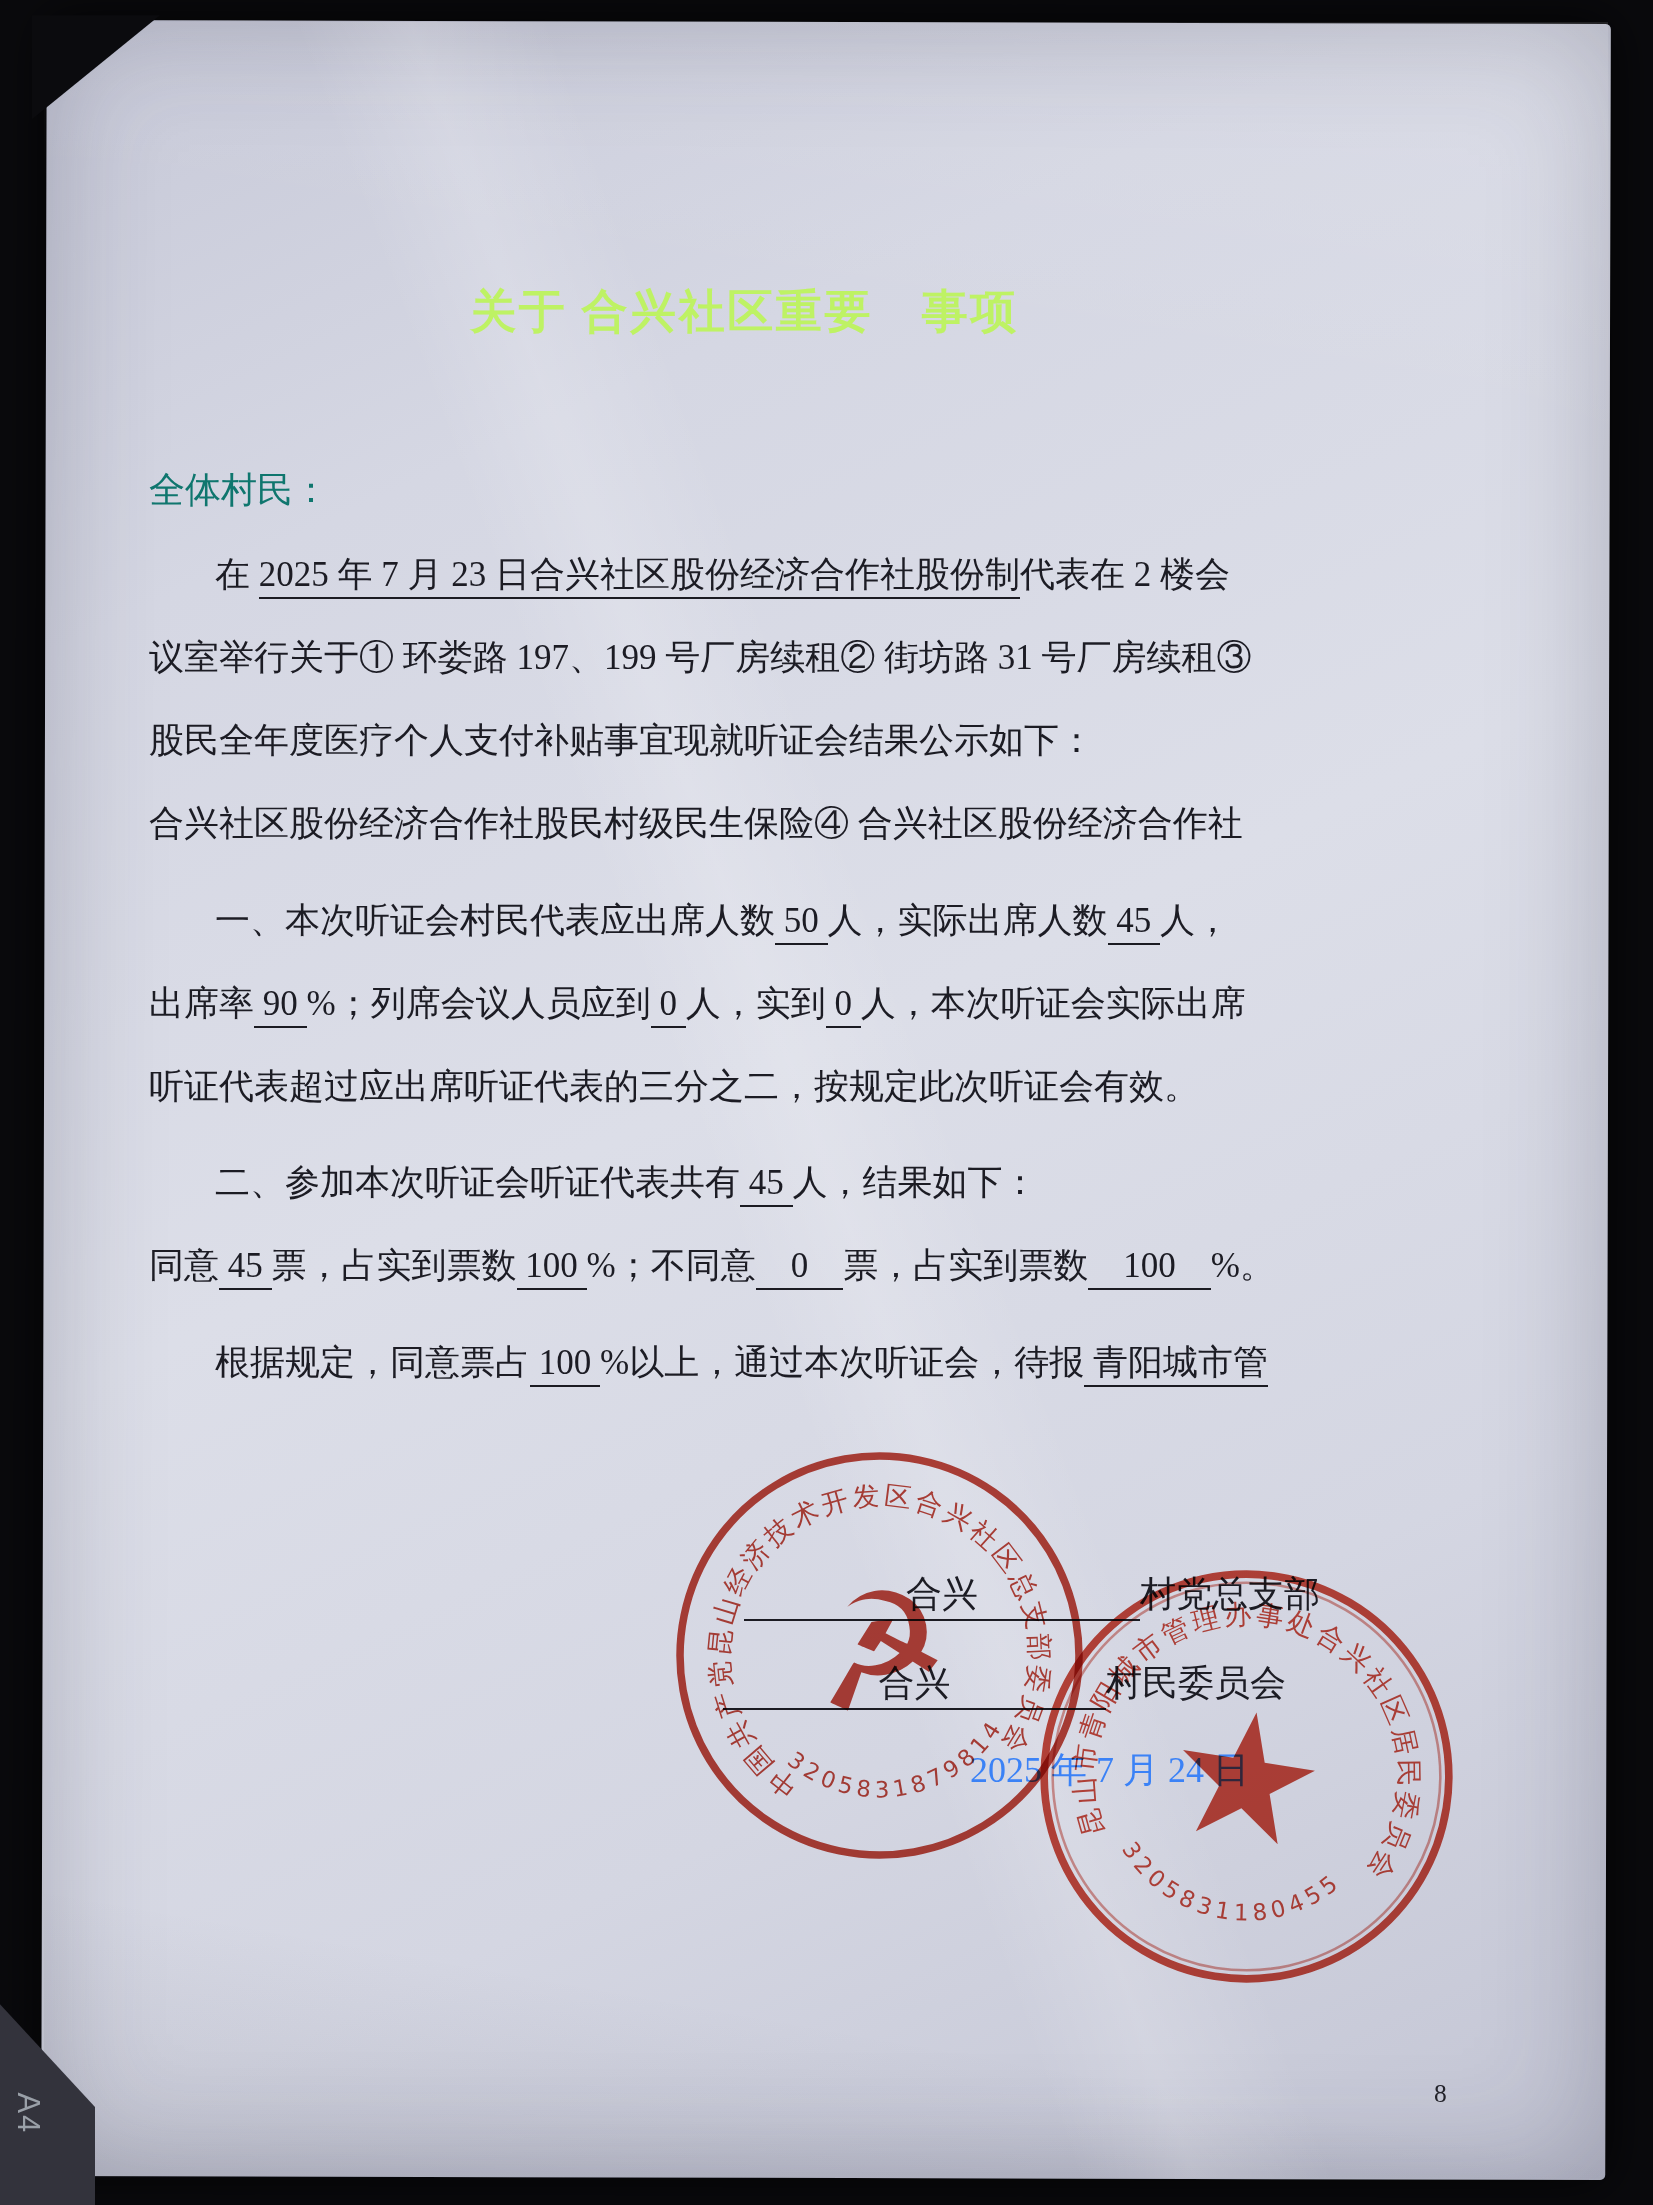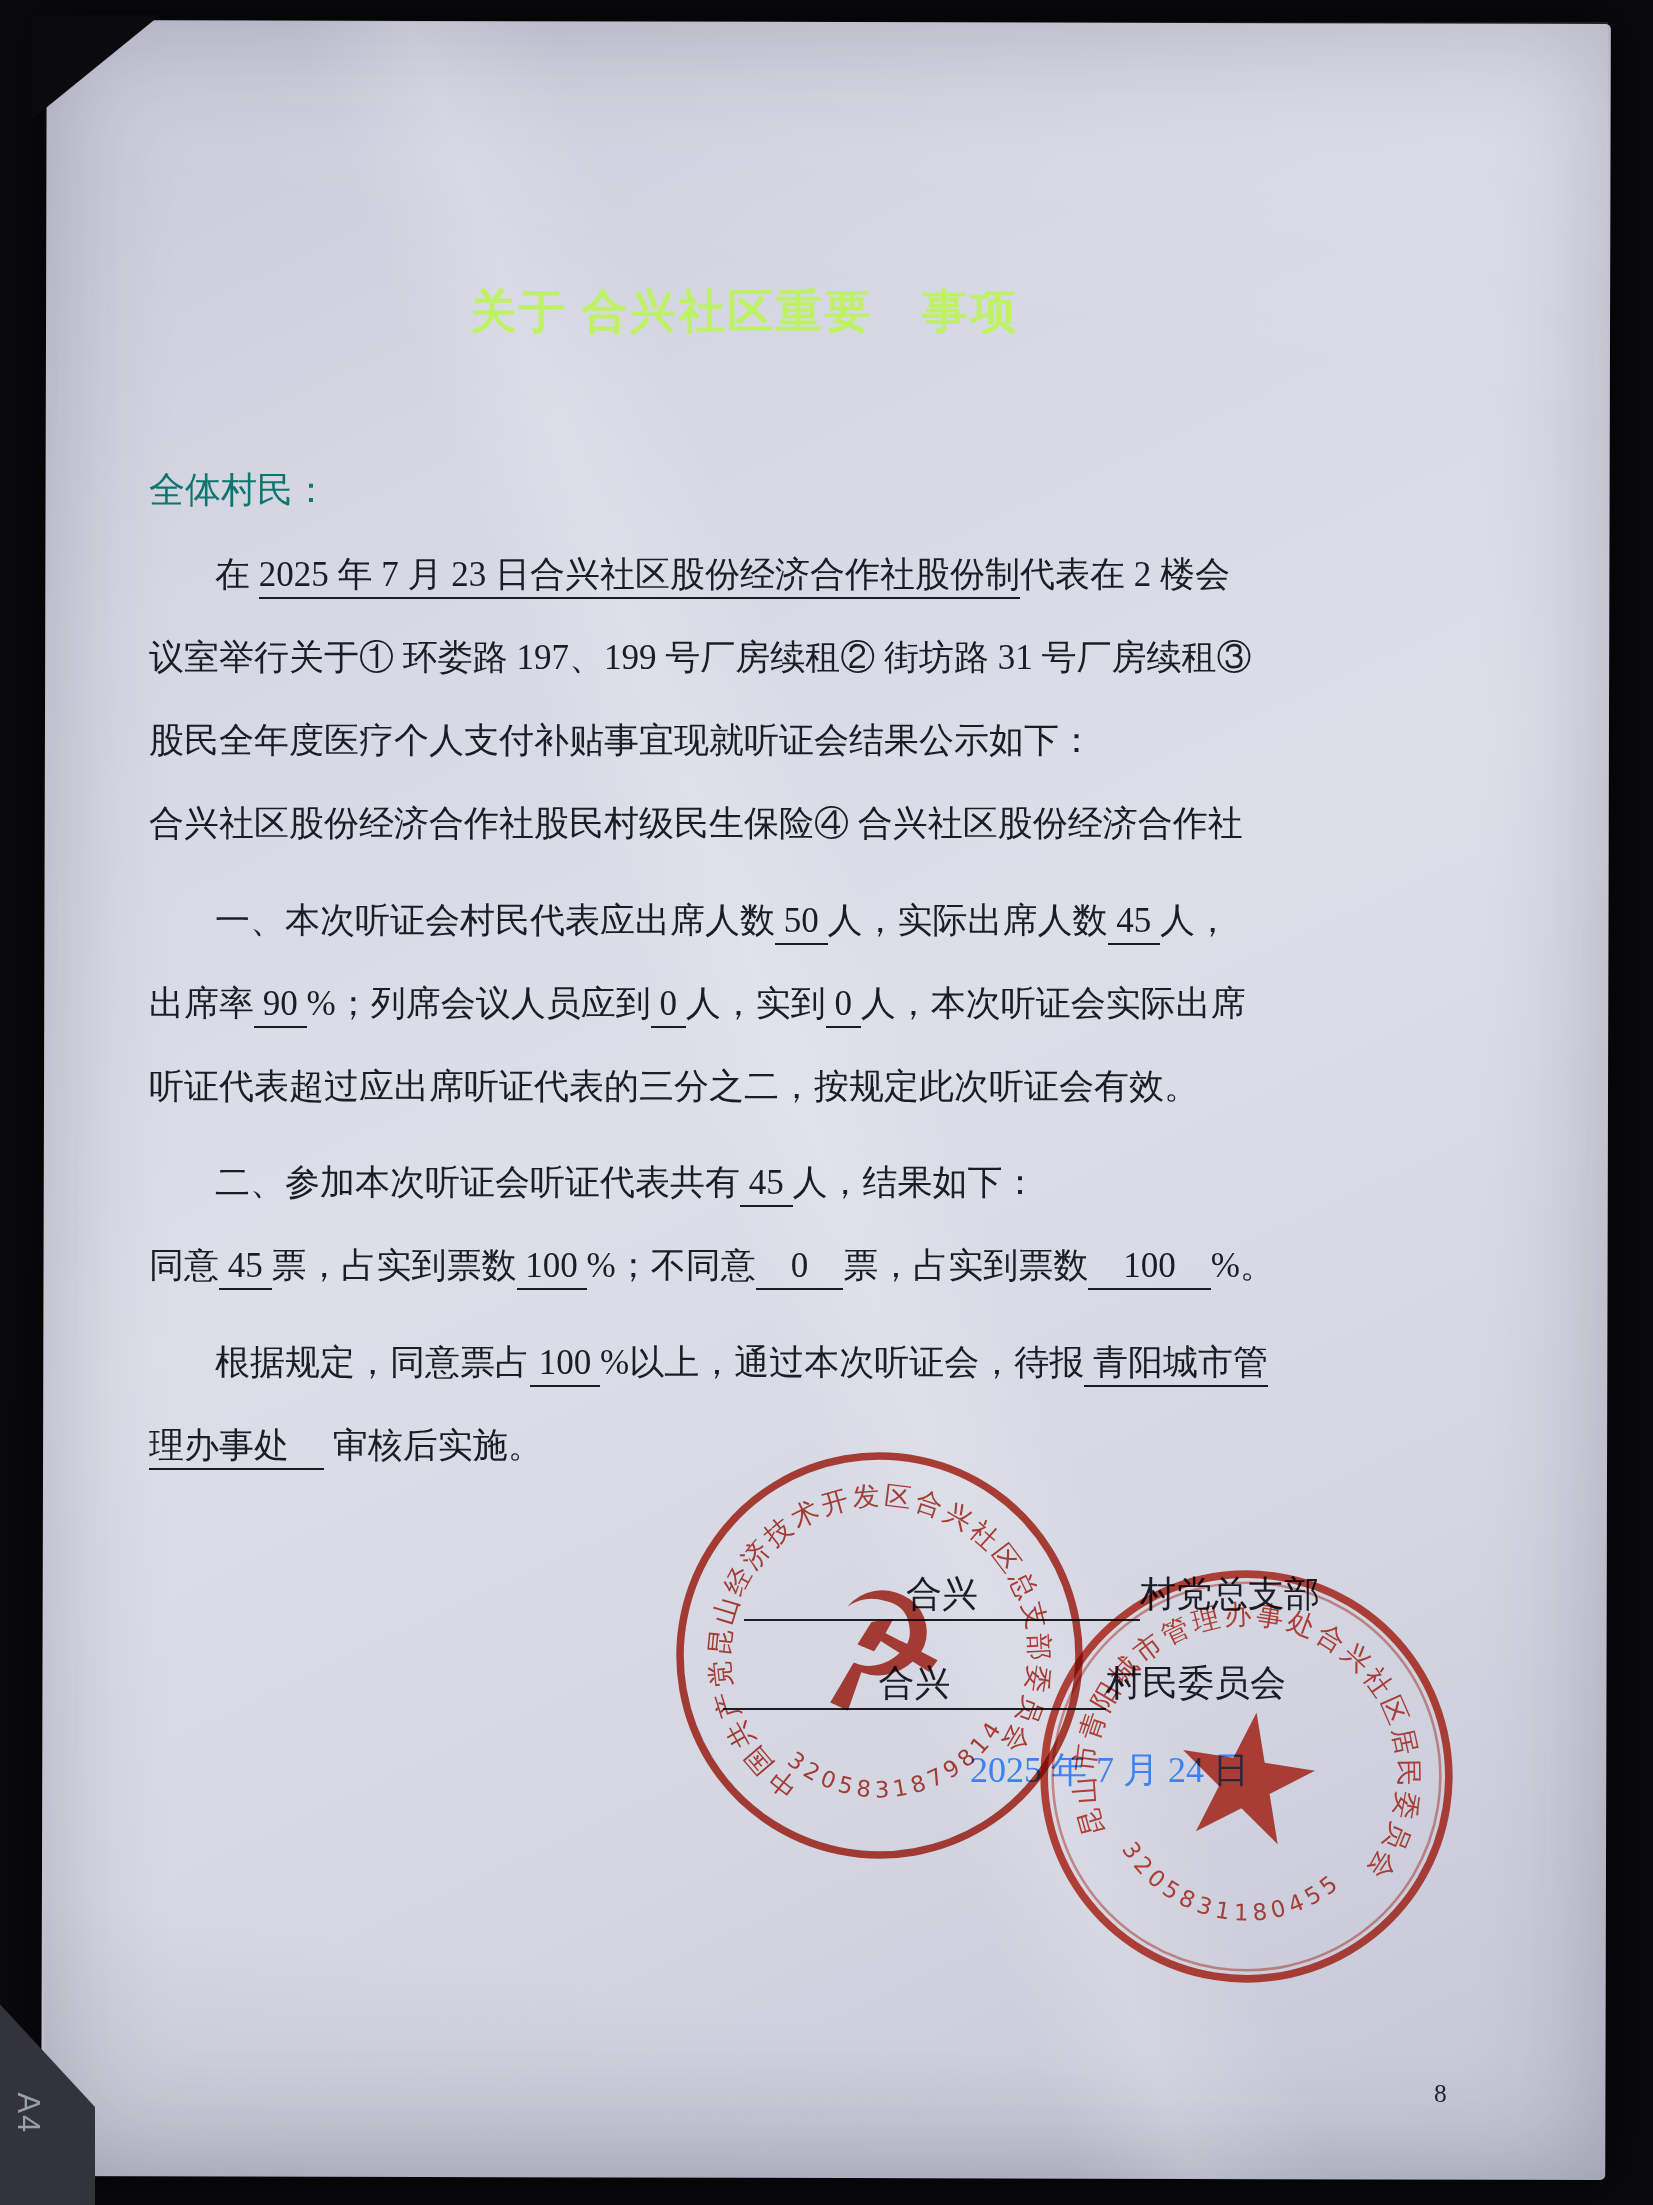--- a/index.html
+++ b/index.html
@@ -93,21 +93,20 @@
     <div class="line indent"><span>在 </span><span class="u">2025 年 7 月 23 日合兴社区股份经济合作社股份制</span><span>代表在 2 楼会</span></div>
     <div class="line"><span>议室举行关于① 环娄路 197、199 号厂房续租② 街坊路 31 号厂房续租③</span></div>
     <div class="line"><span>股民全年度医疗个人支付补贴事宜现就听证会结果公示如下：</span></div>
     <div class="line"><span>合兴社区股份经济合作社股民村级民生保险④ 合兴社区股份经济合作社</span></div>
     <div class="line indent gap"><span>一、本次听证会村民代表应出席人数</span><span class="u"> 50 </span><span>人，实际出席人数</span><span class="u"> 45 </span><span>人，</span></div>
     <div class="line"><span>出席率</span><span class="u"> 90 </span><span>%；列席会议人员应到</span><span class="u"> 0 </span><span>人，实到</span><span class="u"> 0 </span><span>人，本次听证会实际出席</span></div>
     <div class="line"><span>听证代表超过应出席听证代表的三分之二，按规定此次听证会有效。</span></div>
     <div class="line indent gap"><span>二、参加本次听证会听证代表共有</span><span class="u"> 45 </span><span>人，结果如下：</span></div>
     <div class="line"><span>同意</span><span class="u"> 45 </span><span>票，占实到票数</span><span class="u"> 100 </span><span>%；不同意</span><span class="u">　0　</span><span>票，占实到票数</span><span class="u">　100　</span><span>%。</span></div>
     <div class="line indent gap"><span>根据规定，同意票占</span><span class="u"> 100 </span><span>%以上，通过本次听证会，待报</span><span class="u"> 青阳城市管</span></div>
-    <div class="line"><span class="u">理办事处　</span><span> 审核后实施。</span></div>
   </div>
 
 <div class="sig-line sig1">
   <span class="sig-underline">合兴</span><span>村党总支部</span>
 </div>
 <div class="sig-line sig2">
   <span class="sig-underline">合兴</span><span>村民委员会</span>
 </div>
 <div class="doc-date">2025 年 7 月 24 日</div>
 <div class="page-number">8</div>

